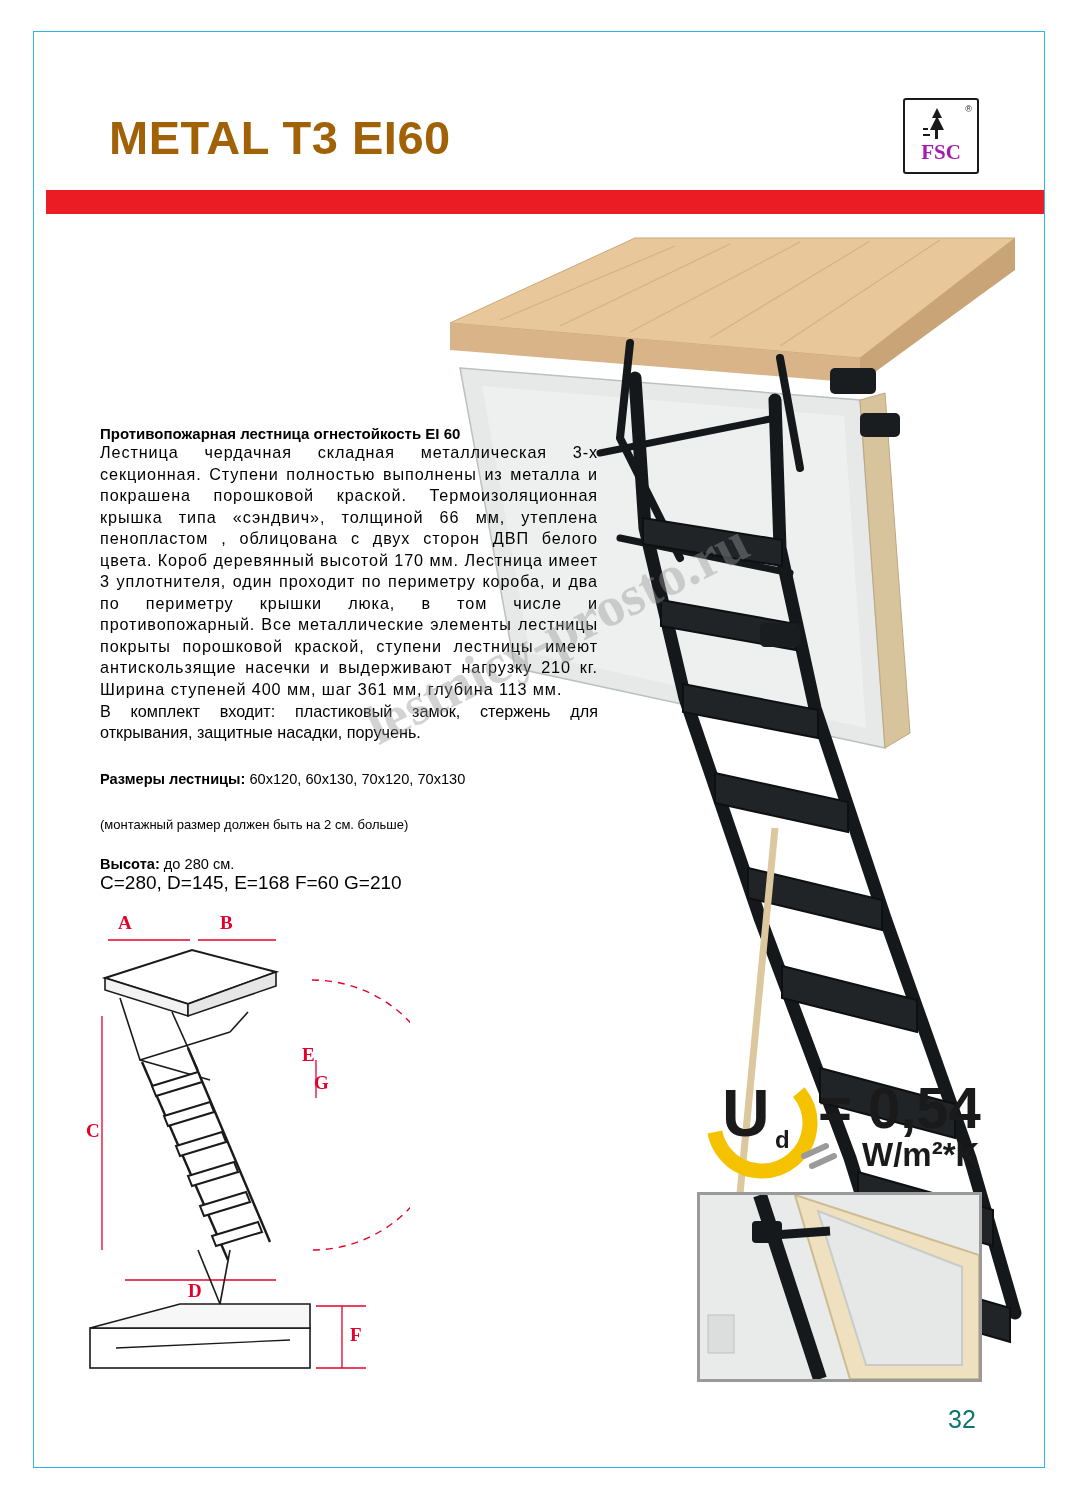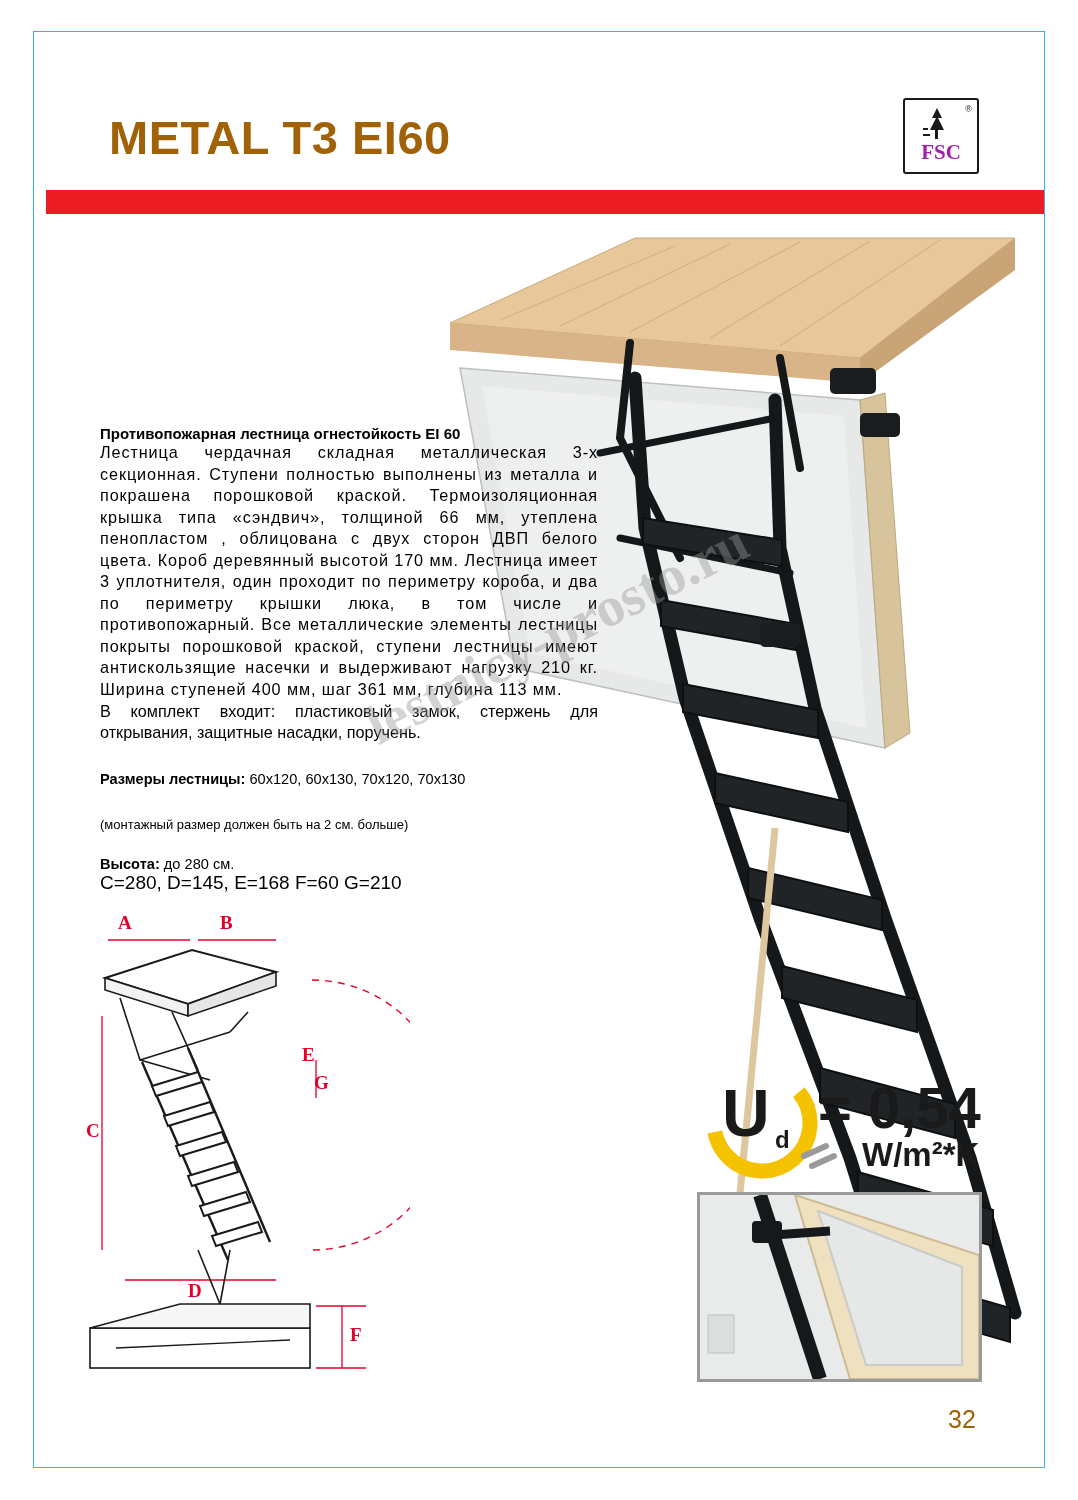--- a/index.html
+++ b/index.html
@@ -241,21 +241,21 @@
     font-weight: bold;
     color: #e4002b;
     font-family: "Liberation Serif", serif;
   }
   
   .page-num {
     position: absolute;
     left: 948px;
     top: 1405px;
     font-size: 25px;
-    color: #a16207;
+    color: #0f766e;
   }
 </style>
 </head>
 <body>
 
 <div class="page">
 
   <div class="page-frame"></div>
 
   <div class="header">

